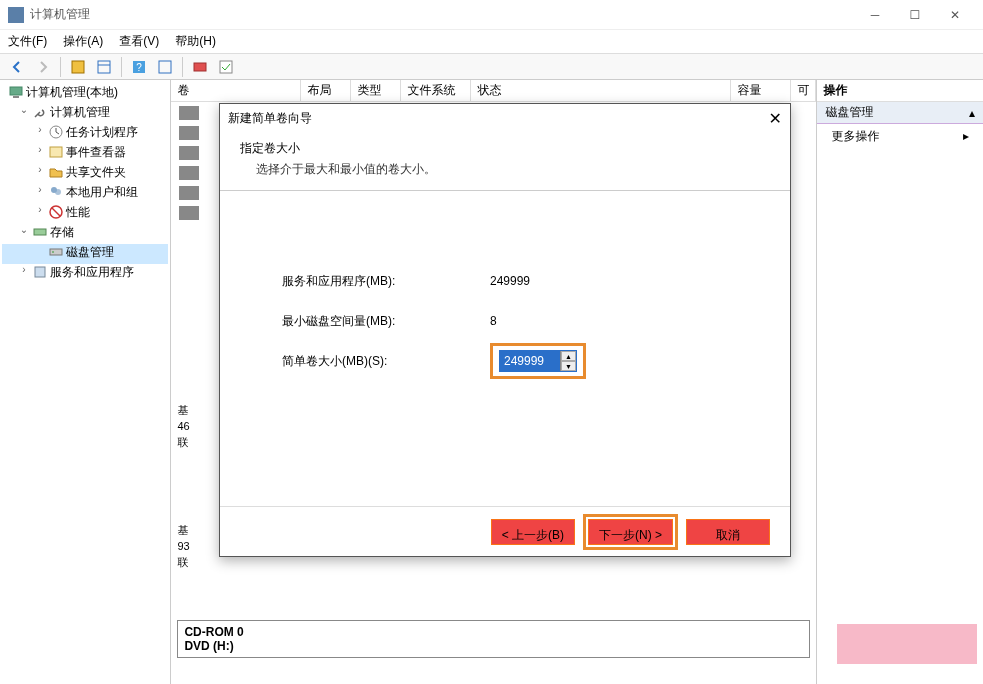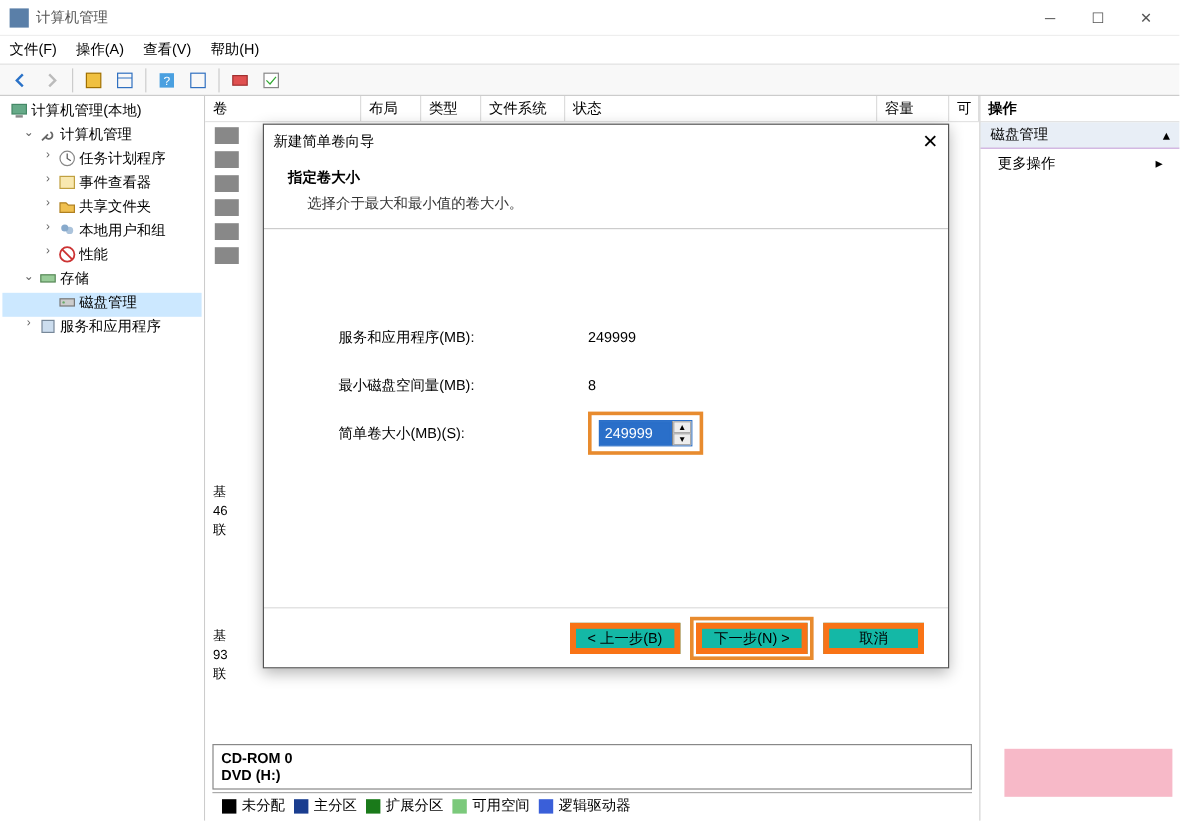--- a/index.html
+++ b/index.html
@@ -34,34 +34,34 @@
   .legend .sw { width:12px; height:12px; margin:0 4px 0 8px; display:inline-block;}
   .rightpane { width:186px; background:#fff;}
   .rightpane .hd { height:22px; background:#fff; border-bottom:1px solid #ddd; padding:0 6px; display:flex; align-items:center; font-weight:bold;}
   .rightpane .cat { background:#e8eef6; height:22px; display:flex; align-items:center; padding:0 8px; justify-content:space-between; border-bottom:1px solid #cad;}
   .rightpane .act { height:24px; display:flex; align-items:center; padding:0 14px; justify-content:space-between;}
   
   .wizard { position:absolute; left:219px; top:103px; width:572px; height:454px; background:#fff; border:1px solid #555; box-shadow:0 4px 12px rgba(0,0,0,0.3); z-index:50;}
   .wzt { height:28px; display:flex; align-items:center; padding:0 8px;}
   .wzt .cls { margin-left:auto; font-size:16px; }
   .wzhead { padding:8px 20px 12px 20px; border-bottom:1px solid #ccc;}
-  .wzhead .t { font-weight:bold; margin-bottom:4px;}
+  .wzhead .t { font-weight:normal; margin-bottom:4px;}
   .wzhead .s { padding-left:16px; color:#333;}
   .wzbody { padding:30px 30px; height:360px;}
   .wzrow { display:flex; align-items:center; height:40px;}
   .wzrow .lbl { width:240px; padding-left:32px;}
   .wzrow .val { width:120px;}
   .spinwrap { border:3px solid #e88b2e; padding:4px 6px; display:inline-flex; align-items:center;}
   .spinbox { border:1px solid #2a6fc9; height:22px; display:flex;}
   .spinbox input { border:none; width:60px; padding:0 4px; background:#2a6fc9; color:#fff; font-size:12px;}
   .spinbox input::selection { background:#2a6fc9; color:#fff;}
   .spinctl { width:16px; display:flex; flex-direction:column; border-left:1px solid #888;}
   .spinctl span { flex:1; font-size:7px; display:flex; align-items:center; justify-content:center; background:#eee; border:1px solid #aaa;}
   .wzfoot { position:absolute; bottom:0; left:0; right:0; height:50px; border-top:1px solid #ddd; display:flex; align-items:center; justify-content:flex-end; padding:0 20px; gap:8px;}
-  .btn { height:26px; min-width:84px; border:5px solid #f97316; background:#14b8a6; display:flex; align-items:flex-start; justify-content:center; padding:0 10px;}
+  .btn { height:26px; min-width:84px; border:1px solid #f97316; background:#ef4444; display:flex; align-items:flex-end; justify-content:center; padding:0 10px;}
   .nextwrap { border:3px solid #e88b2e; padding:2px;}
   .pinkbox { position:absolute; right:6px; bottom:20px; width:140px; height:40px; background:#f7b9c8;}
   svg.ico16 { width:16px; height:16px; }
 </style>
 </head>
 <body>
 
 <div class="titlebar">
   <span class="appicon"></span>
   <span class="title">计算机管理</span>
@@ -248,32 +248,20 @@
       </div>
 
       <div class="cdpanel">
         <div class="hd">
           <span class="dico" style="background:#ccc;border-radius:50%"></span>
           <b>CD-ROM 0</b><br>
           <span>DVD (H:)</span>
         </div>
       </div>
 
-      <div class="legend">
-        <span class="sw" style="background:#000"></span>
-          <span>未分配</span>
-        <span class="sw" style="background:#1a3d8f"></span>
-          <span>主分区</span>
-        <span class="sw" style="background:#1a7a1a"></span>
-          <span>扩展分区</span>
-        <span class="sw" style="background:#7bc97b"></span>
-          <span>可用空间</span>
-        <span class="sw" style="background:#3a5fd9"></span>
-          <span>逻辑驱动器</span>
-      </div>
     </div>
   </div>
 
   <div class="rightpane">
     <div class="hd">操作</div>
     <div class="cat">
       <span>磁盘管理</span>
       <span>▴</span>
     </div>
     <div class="act">

